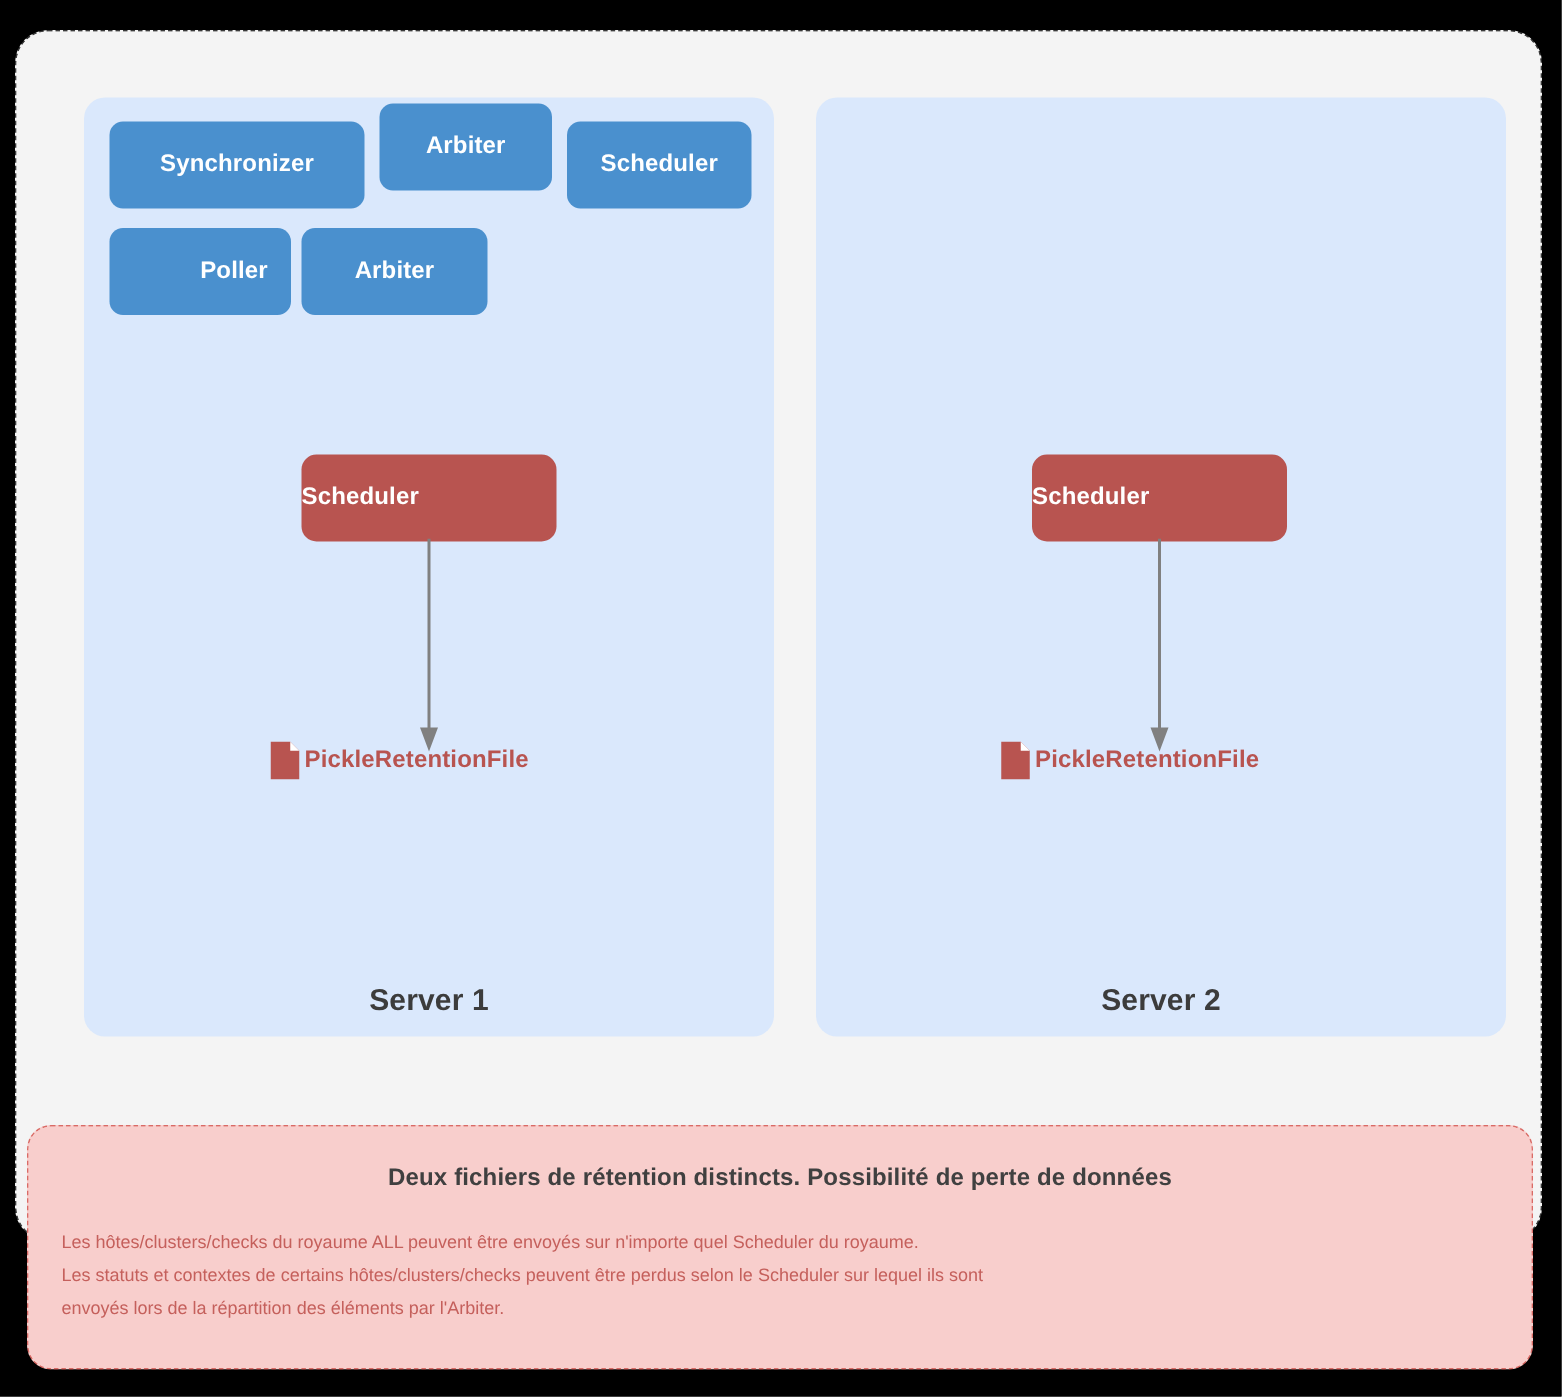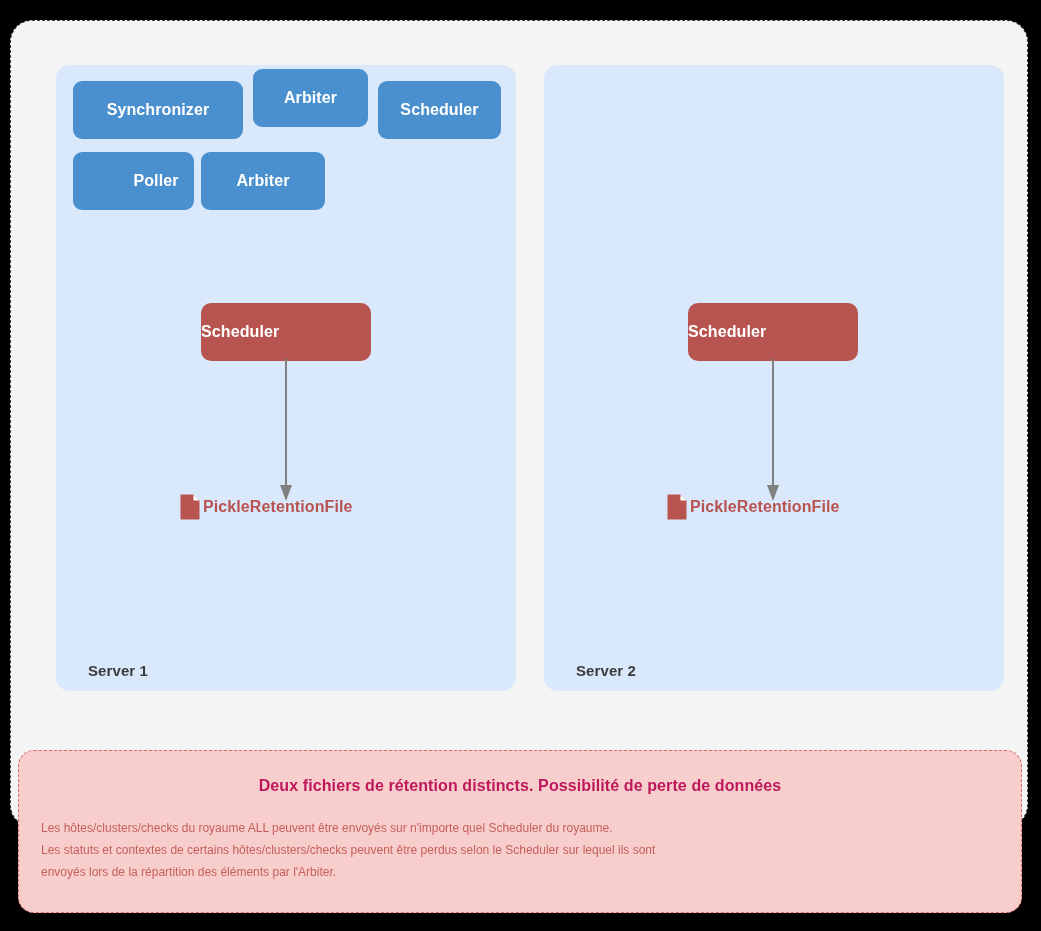--- a/index.html
+++ b/index.html
@@ -39,25 +39,25 @@
     box-sizing: border-box;
   }
   #server-panel-1 { left: 45px; }
   #server-panel-2 { left: 533px; }
 
   .server-label {
     position: absolute;
     left: 0;
     right: 0;
     bottom: 12px;
-    font-size: 15px;
+    text-align: center;
+    font-size: 20px;
     font-weight: bold;
     color: #3C3C3C;
     letter-spacing: 0.1px;
-    padding-left: 32px;
   }
 
   
   .daemon-box {
     position: absolute;
     height: 58px;
     background: #4A90CE;
     border-radius: 9px;
     color: #FFFFFF;
     font-size: 16px;
@@ -139,21 +139,21 @@
     box-sizing: border-box;
   }
   #warning-title {
     position: absolute;
     left: 0;
     right: 0;
     top: 26px;
     text-align: center;
     font-size: 16px;
     font-weight: bold;
-    color: #be185d;
+    color: #404040;
     letter-spacing: 0.1px;
   }
   #warning-body {
     position: absolute;
     left: 22px;
     right: 22px;
     top: 66px;
     font-size: 12px;
     line-height: 22px;
     color: #C5605C;

